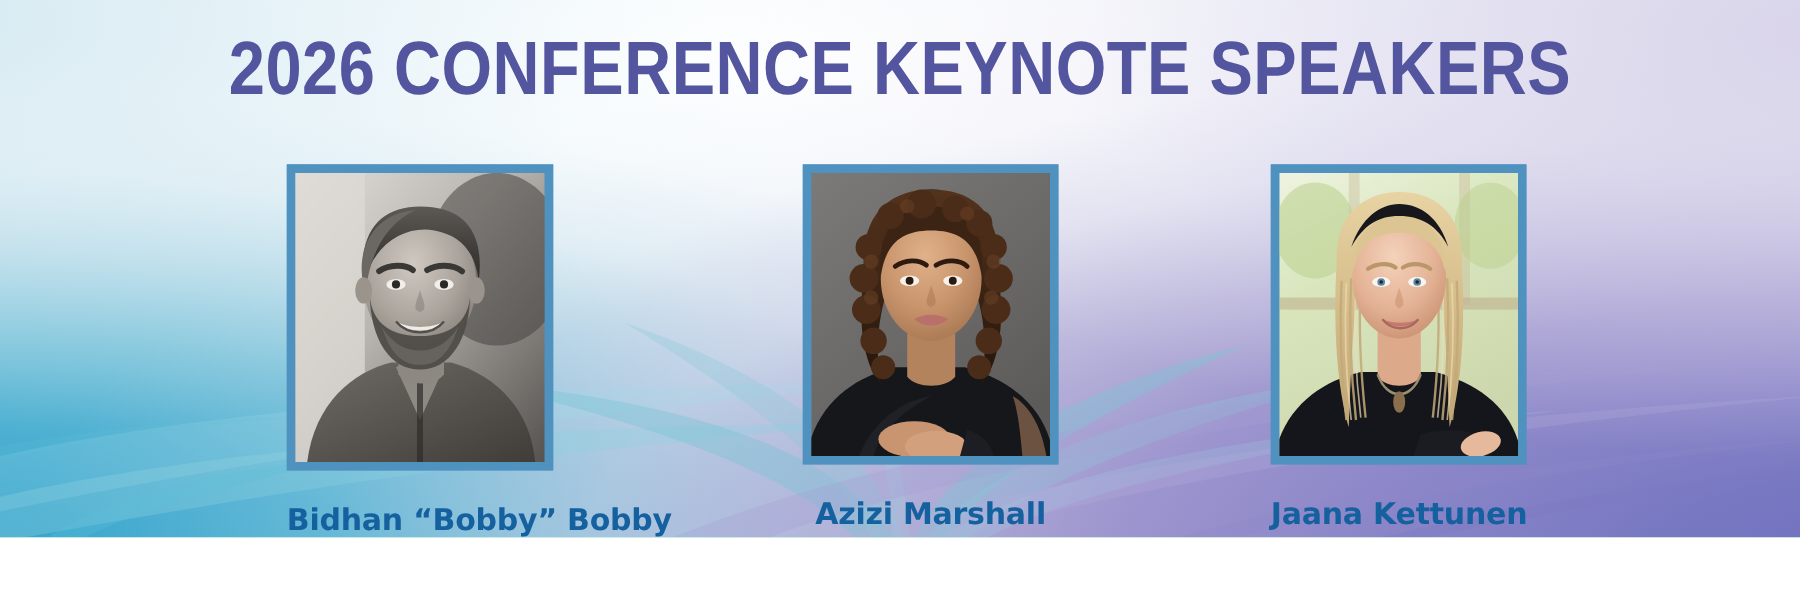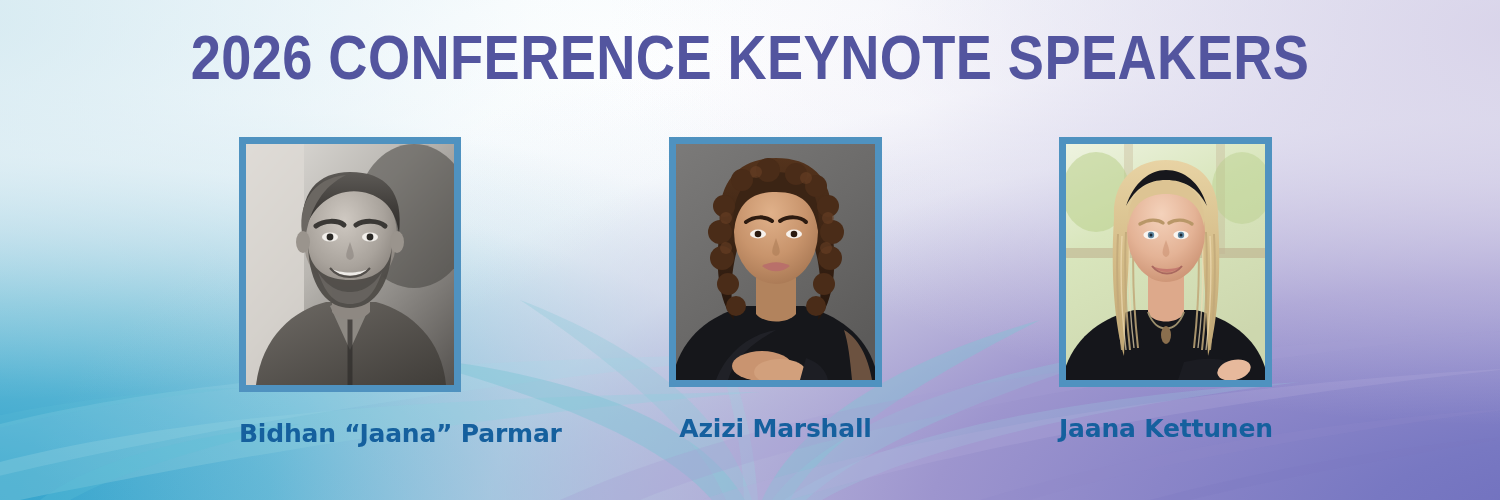--- a/index.html
+++ b/index.html
@@ -7,21 +7,21 @@
     padding: 0;
     background: #ffffff;
   }
   body {
     font-family: "Liberation Sans", sans-serif;
   }
 
   .banner {
     position: relative;
     width: 1500px;
-    height: 500px;
+    height: 448px;
     overflow: hidden;
     background: #86efac;
   }
 
   
   .bg-base {
     position: absolute;
     inset: 0;
     background:
       radial-gradient(120% 110% at 46% 14%,
@@ -260,21 +260,21 @@
             <path d="M 104 98 C 100 110 98 114 104 116 C 110 114 108 110 104 98" fill="#8a847e" opacity="0.6"></path>
 
             <path d="M 84 124 C 94 134 114 134 124 124 C 114 130 94 130 84 124 Z" fill="#efece8"></path>
             <path d="M 84 124 C 94 136 114 136 124 124" stroke="#524e4a" stroke-width="2" fill="none"></path>
 
             <ellipse cx="57" cy="98" rx="7" ry="11" fill="#9a948d"></ellipse>
             <ellipse cx="151" cy="98" rx="7" ry="11" fill="#9a948d"></ellipse>
           </svg>
         </div>
       </div>
-      <div class="name">Bidhan “Jaana” Parmar</div>
+      <div class="name">Bidhan “Bobby” Bobby</div>
     </div>
 
     <div class="card c1">
       <div class="frame f1">
         <div class="photo">
           <svg class="portrait" viewBox="0 0 199 236" preserveAspectRatio="xMidYMid slice" xmlns="http://www.w3.org/2000/svg">
             <defs>
               <linearGradient id="p2bg" x1="0" y1="0" x2="0.7" y2="1">
                 <stop offset="0%" stop-color="#7b7a79"></stop>
                 <stop offset="55%" stop-color="#6b6a69"></stop>

